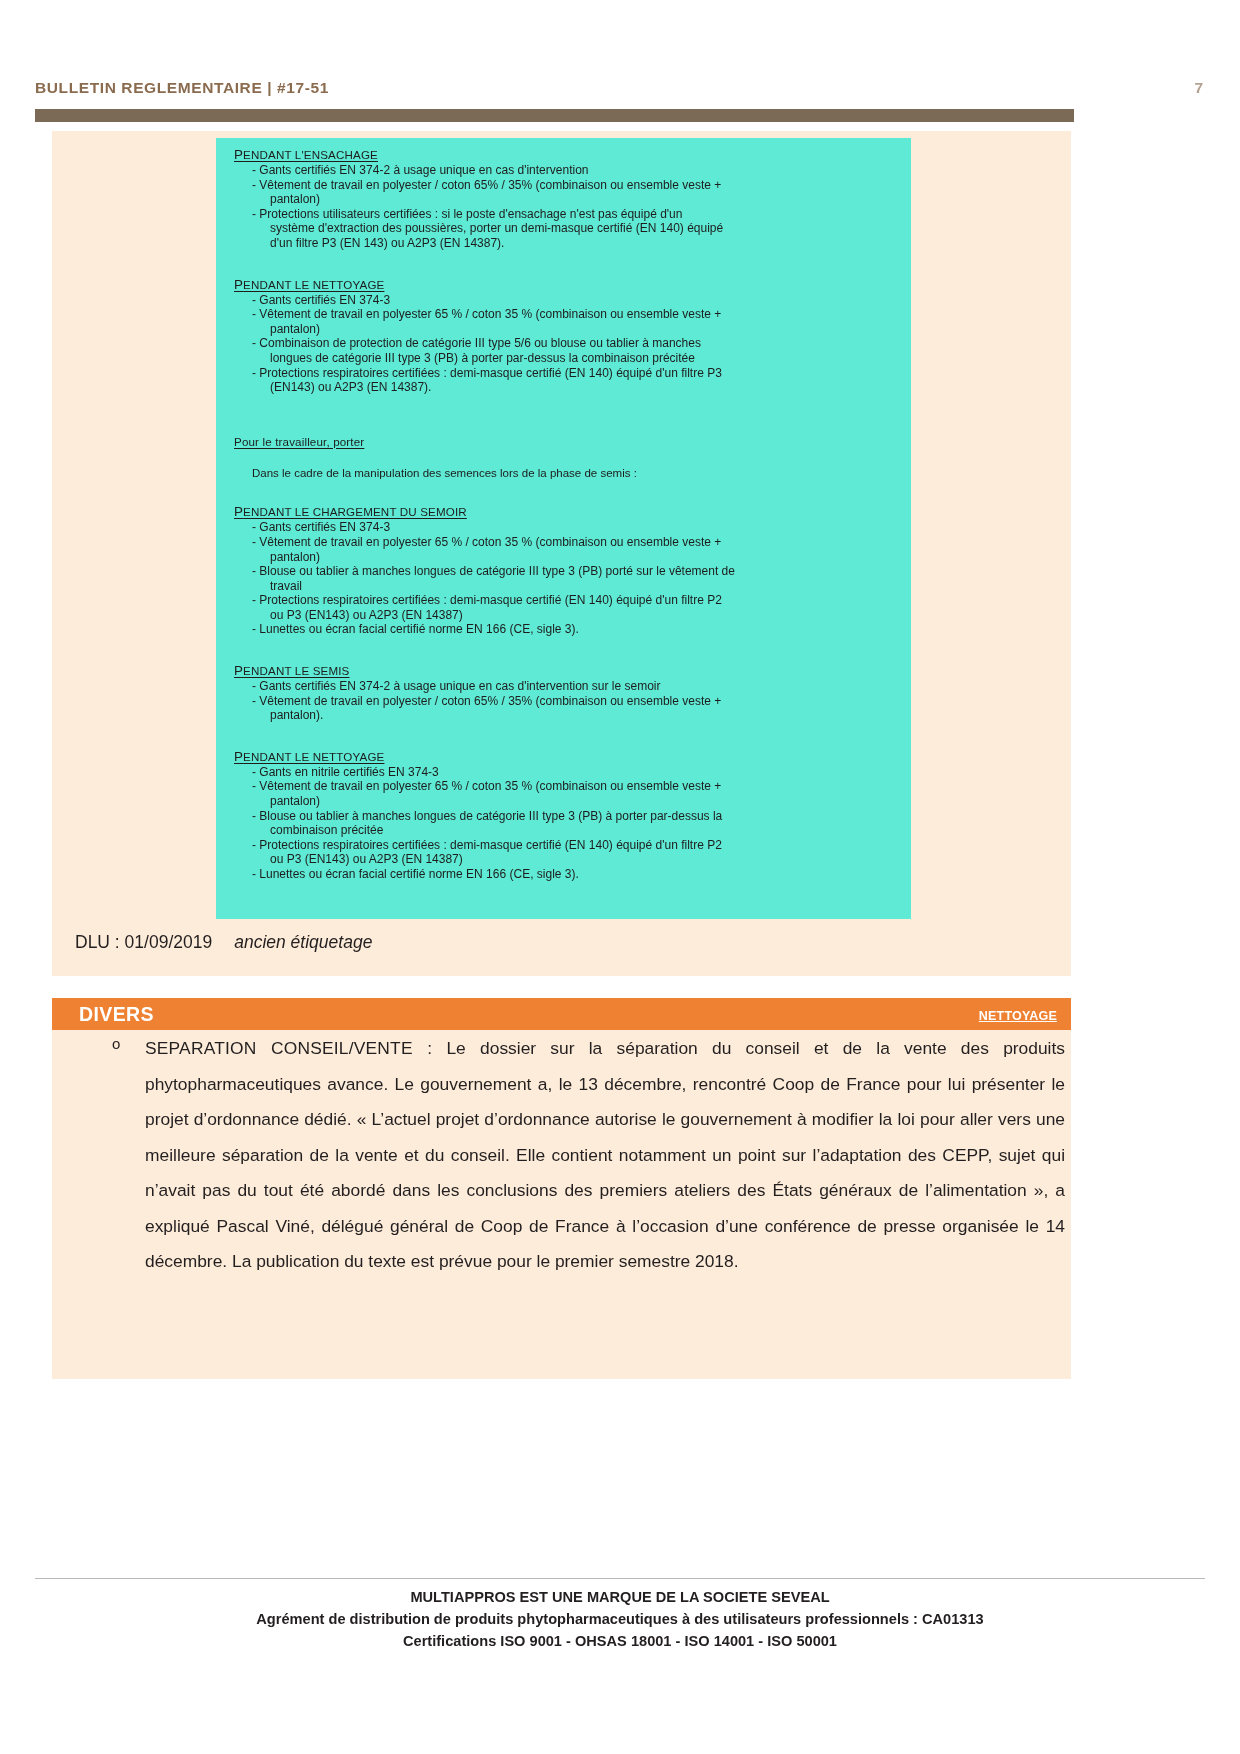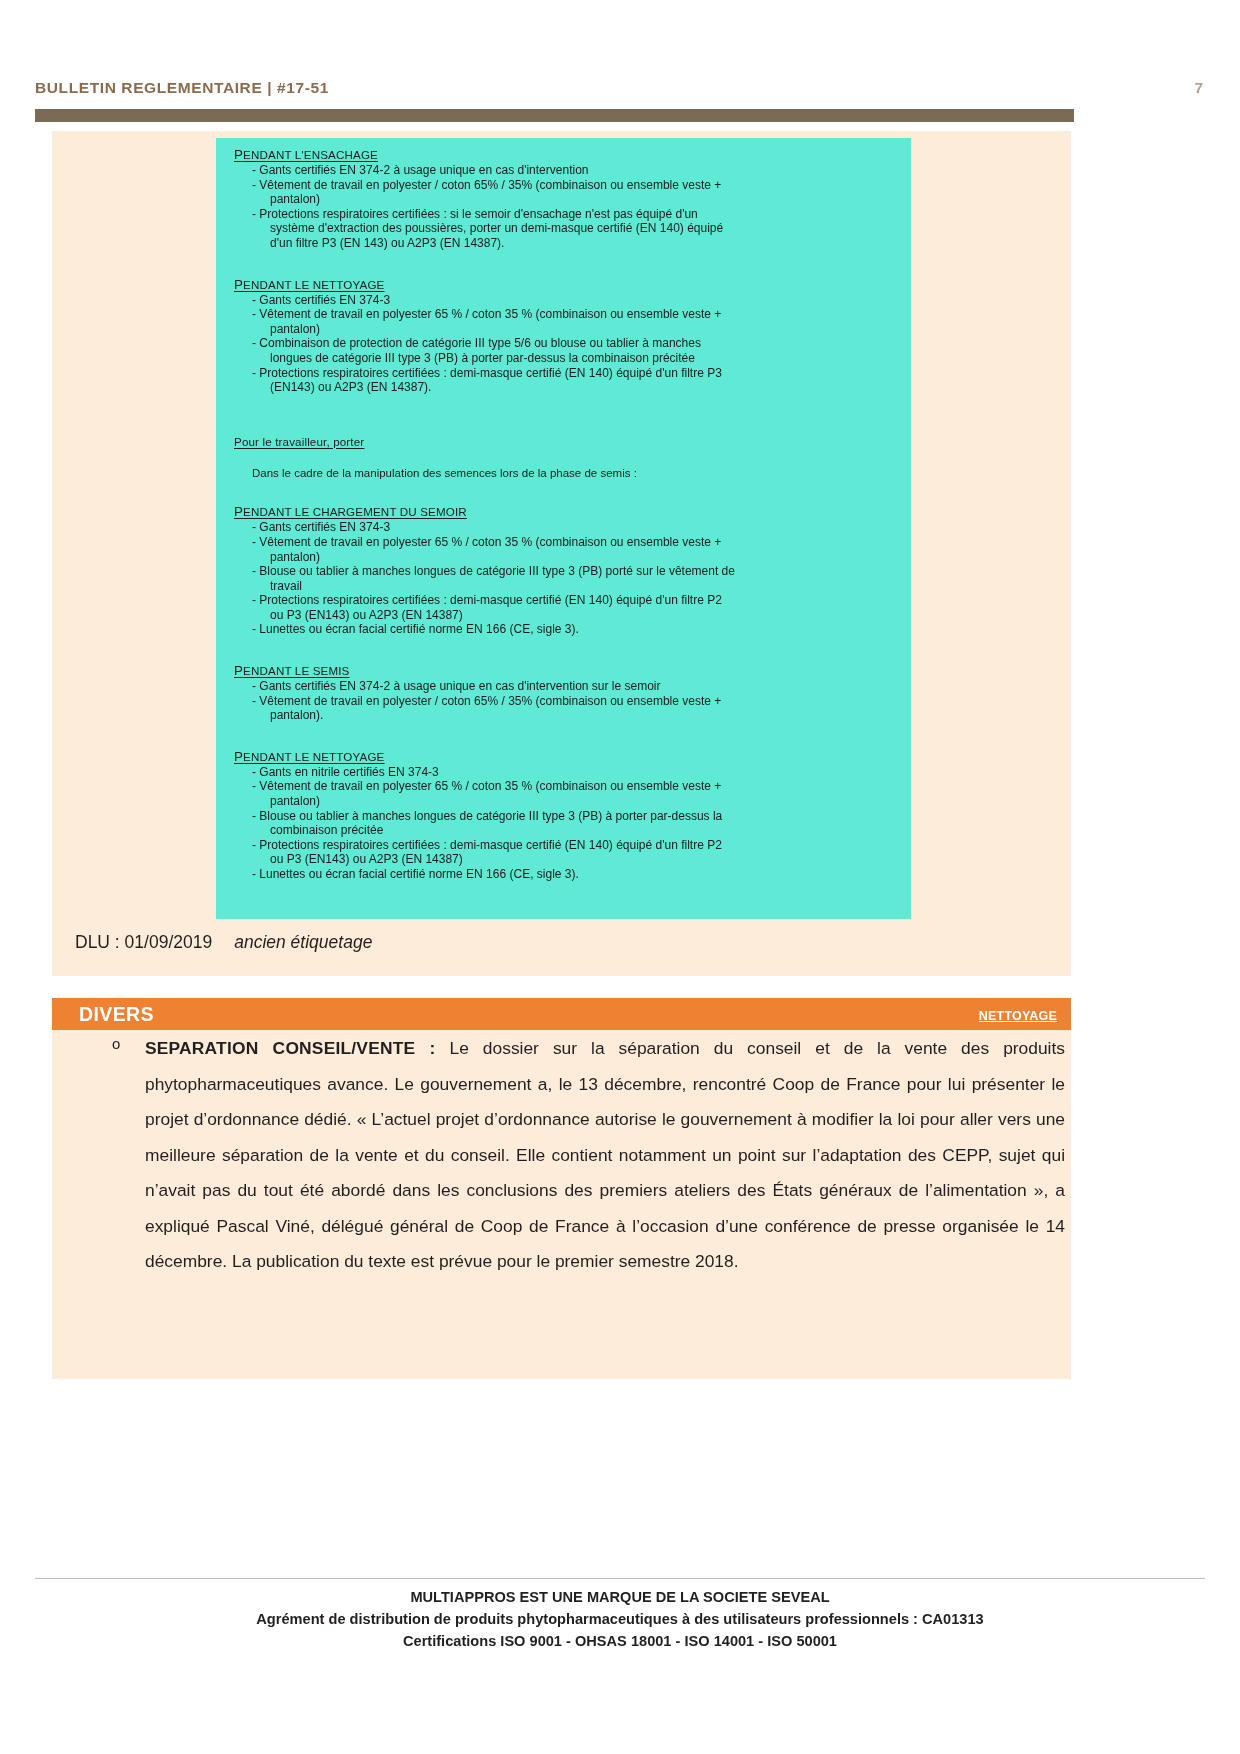--- a/index.html
+++ b/index.html
@@ -178,21 +178,21 @@
     position: absolute;
     left: 83px;
     top: 1px;
     width: 920px;
     font-size: 17.4px;
     line-height: 35.5px;
     text-align: justify;
     color: #231f20;
   }
   .divers-text .lead {
-    font-weight: bold;
+    font-weight: normal;
     letter-spacing: 0.2px;
   }
 
   
   .footer-rule {
     position: absolute;
     left: 35px;
     top: 1578px;
     width: 1170px;
     height: 1px;
@@ -224,21 +224,21 @@
 <div class="cream-panel"></div>
 
 <div class="scan-figure">
   <div class="scan-inner">
 
     <div class="scan-block">
       <div class="scan-heading first-cap">PENDANT L'ENSACHAGE</div>
       <div class="scan-line">- Gants certifiés EN 374-2 à usage unique en cas d'intervention</div>
       <div class="scan-line">- Vêtement de travail en polyester / coton 65% / 35% (combinaison ou ensemble veste +</div>
       <div class="scan-line cont">pantalon)</div>
-      <div class="scan-line">- Protections respiratoires certifiées : si le semoir d'ensachage n'est pas équipé d'un</div>
+      <div class="scan-line">- Protections utilisateurs certifiées : si le poste d'ensachage n'est pas équipé d'un</div>
       <div class="scan-line cont">système d'extraction des poussières, porter un demi-masque certifié (EN 140) équipé</div>
       <div class="scan-line cont">d'un filtre P3 (EN 143) ou A2P3 (EN 14387).</div>
     </div>
 
     <div class="scan-gap"></div>
 
     <div class="scan-block">
       <div class="scan-heading first-cap">PENDANT LE NETTOYAGE</div>
       <div class="scan-line">- Gants certifiés EN 374-3</div>
       <div class="scan-line">- Vêtement de travail en polyester 65 % / coton 35 % (combinaison ou ensemble veste +</div>

